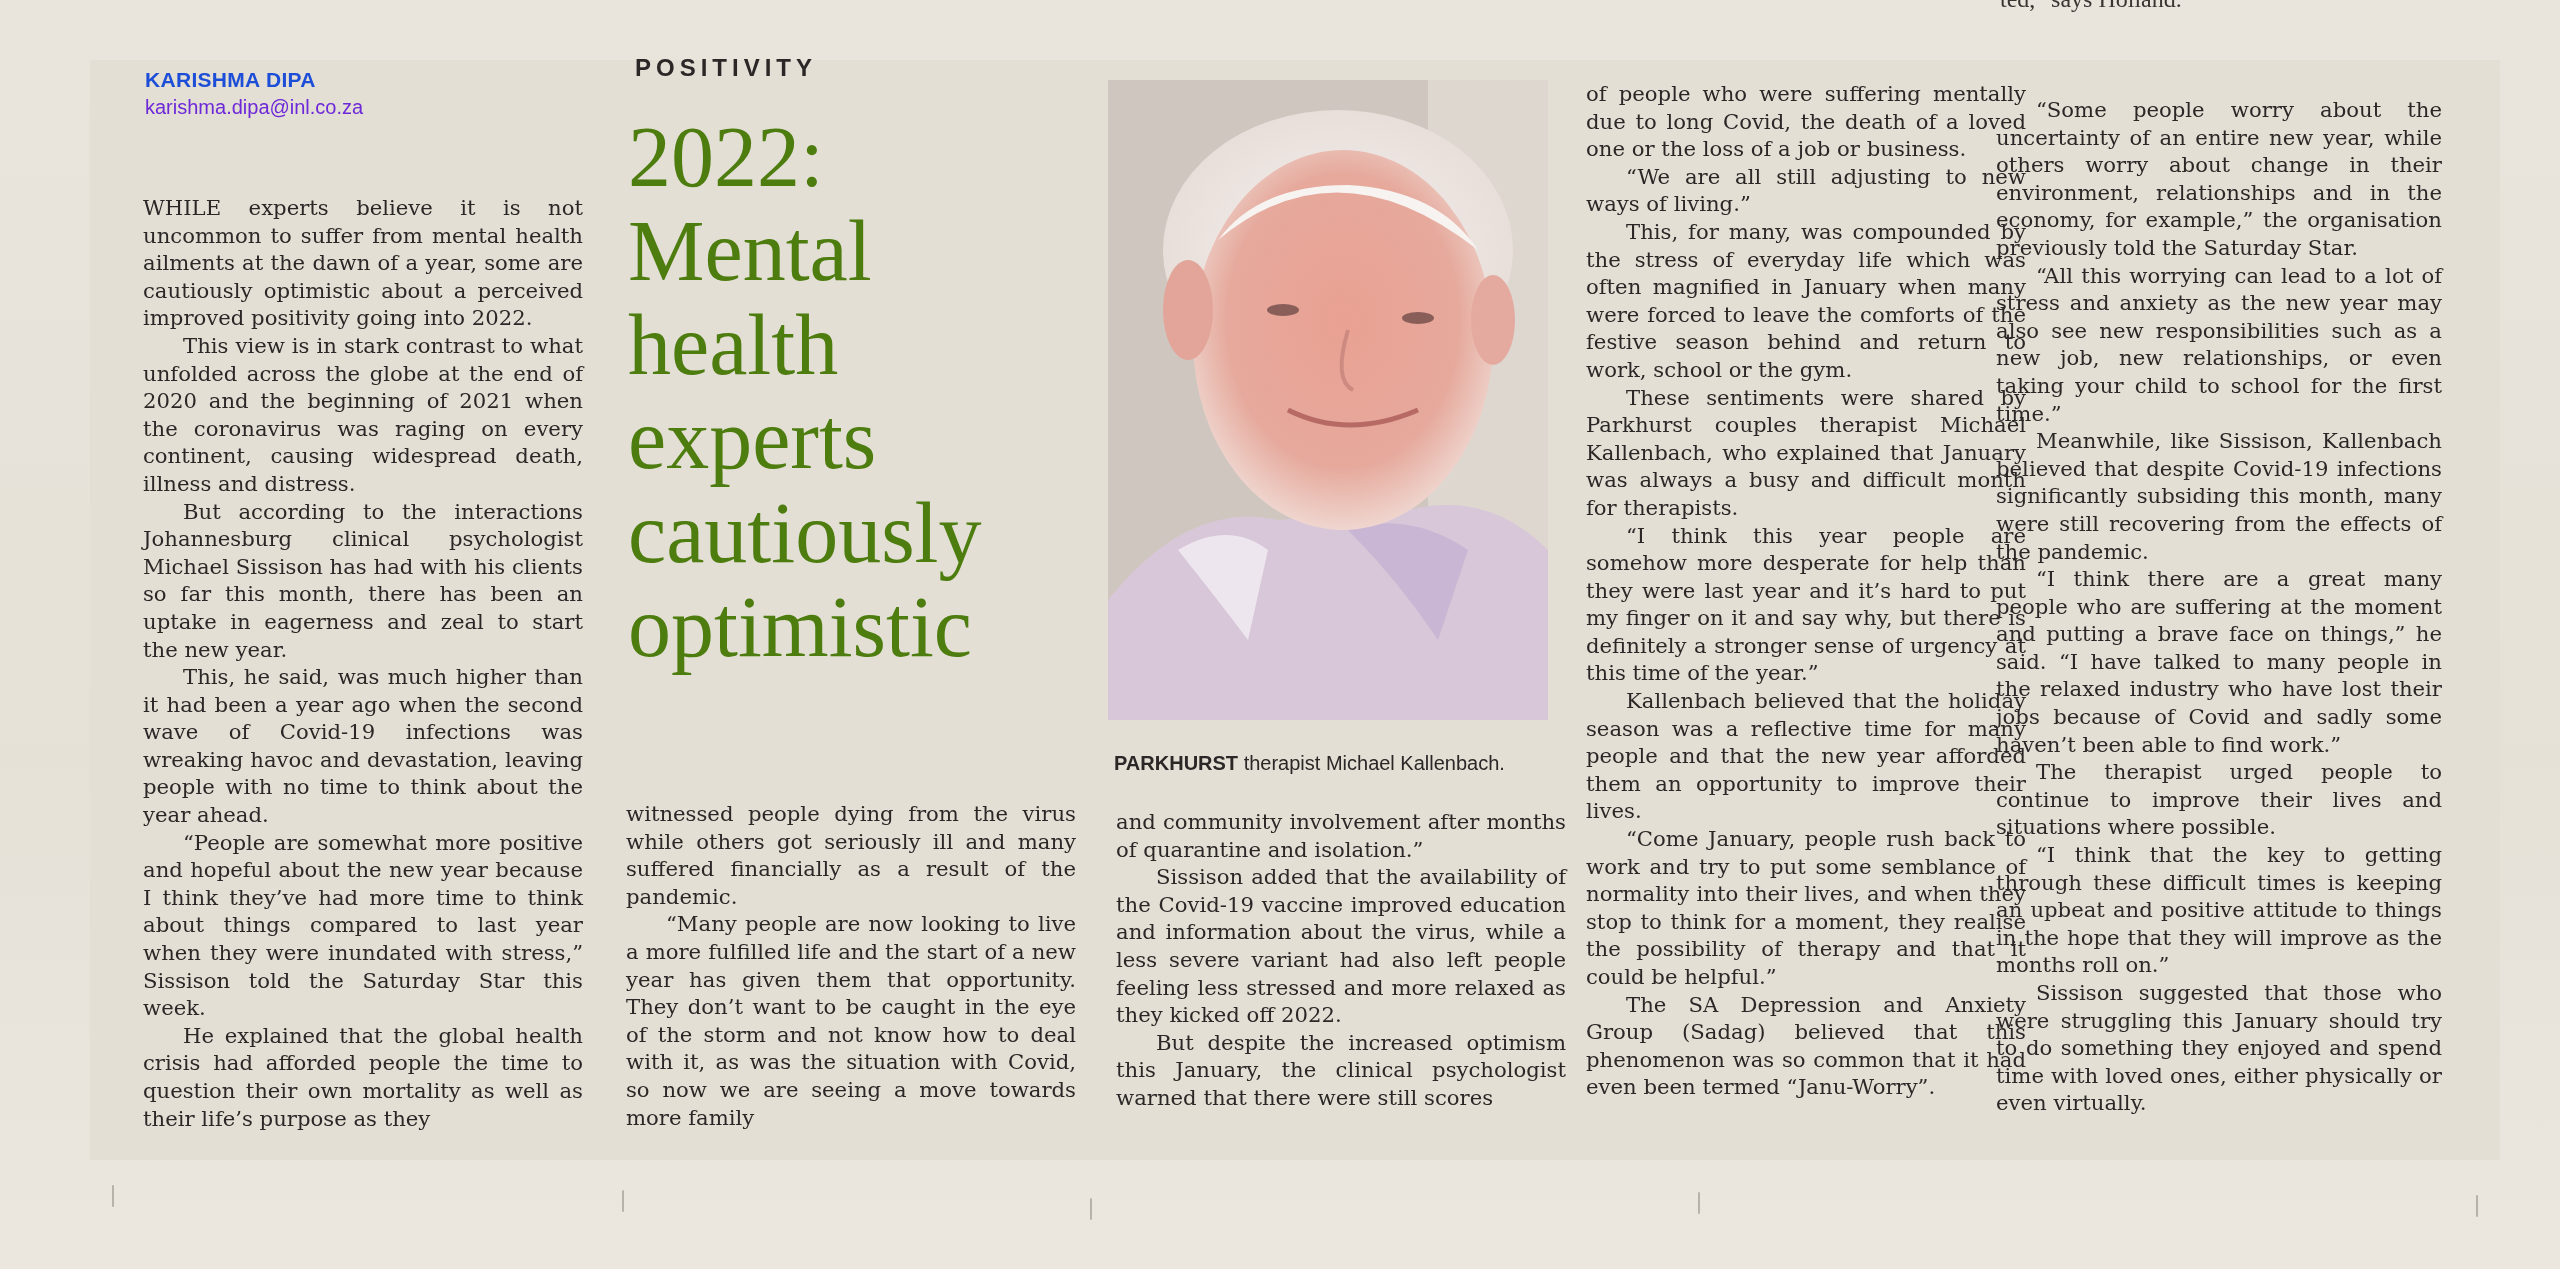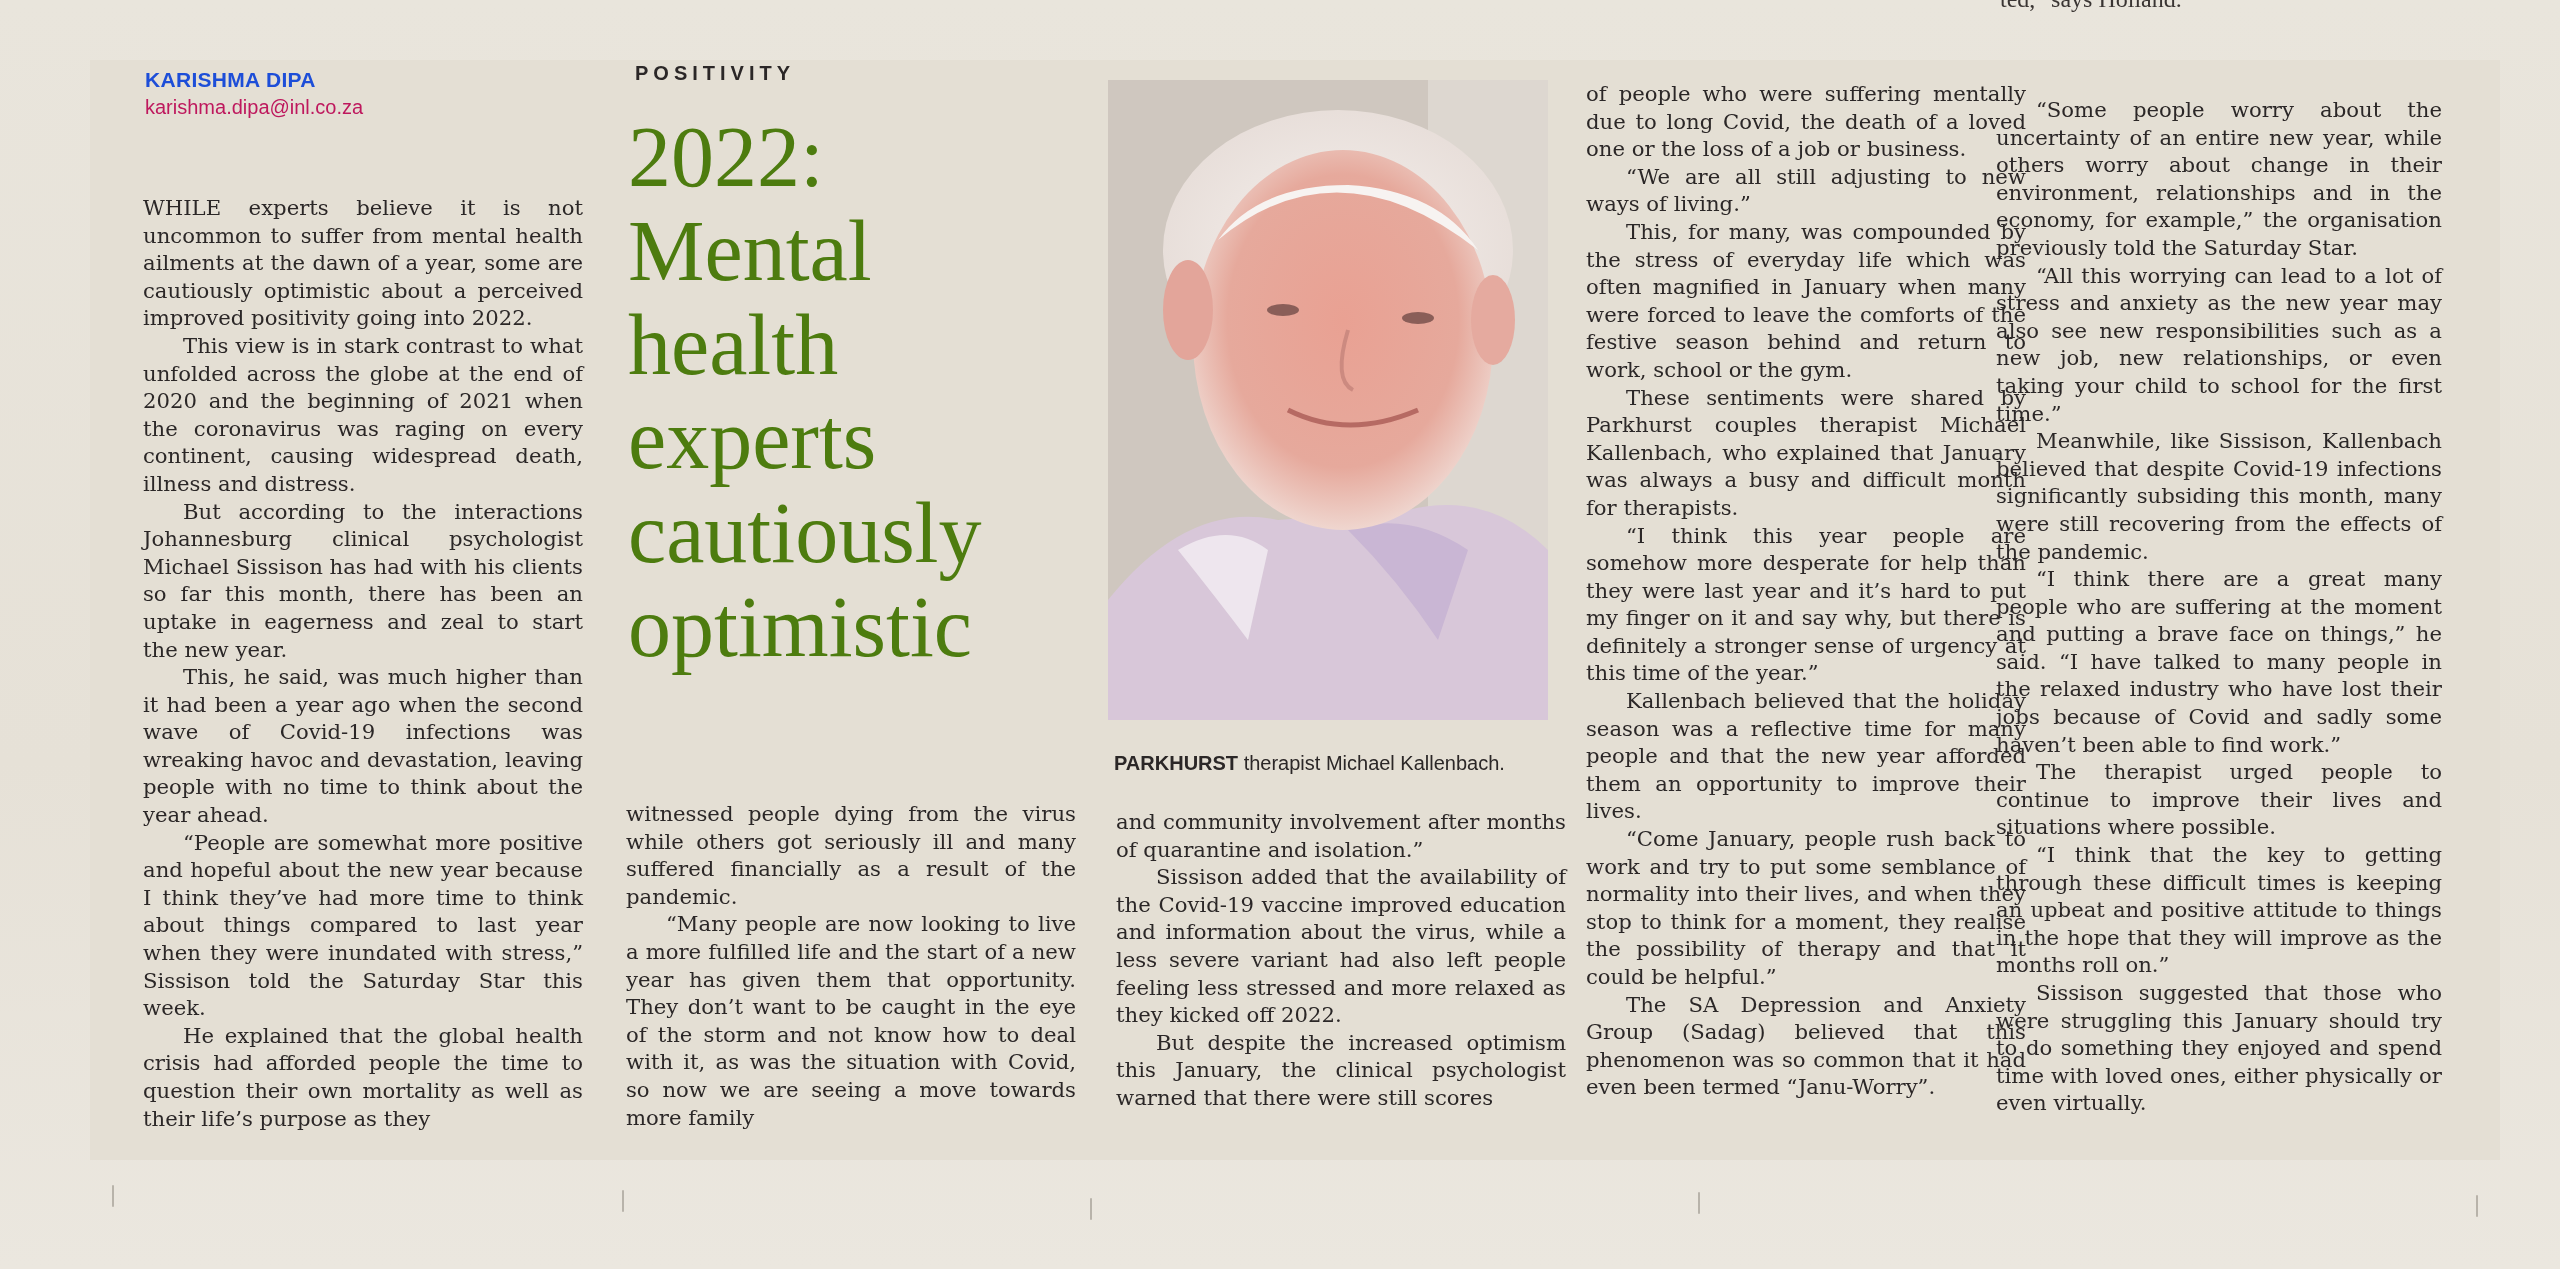--- a/index.html
+++ b/index.html
@@ -17,25 +17,25 @@
   .page {
     position: absolute; left: 90px; top: 60px; width: 2410px; height: 1100px;
     background: #e4dfd4;
   }
   .byline { position: absolute; left: 145px; top: 68px; }
   .byline .name {
     font-family: "Liberation Sans", sans-serif; font-weight: bold; font-size: 21px;
     letter-spacing: 0.3px; color: #1d4ed8;
   }
   .byline .email {
-    font-family: "Liberation Sans", sans-serif; font-size: 20px; color: #be185d; margin-top: 4px;
+    font-family: "Liberation Sans", sans-serif; font-size: 20px; color: #6d28d9; margin-top: 4px;
   }
   .kicker {
-    position: absolute; left: 635px; top: 62px;
-    font-family: "Liberation Sans", sans-serif; font-weight: bold; font-size: 20px;
+    position: absolute; left: 635px; top: 54px;
+    font-family: "Liberation Sans", sans-serif; font-weight: bold; font-size: 24px;
     letter-spacing: 5px; color: #2b2727;
   }
   .headline {
     position: absolute; left: 628px; top: 110px; width: 470px;
     font-family: "Liberation Serif", serif; font-weight: normal; font-size: 86px;
     line-height: 94px; color: #4d7c0f; margin: 0;
   }
   .col {
     position: absolute;
     font-family: "DejaVu Serif", serif; font-size: 21.2px; line-height: 27.6px;

